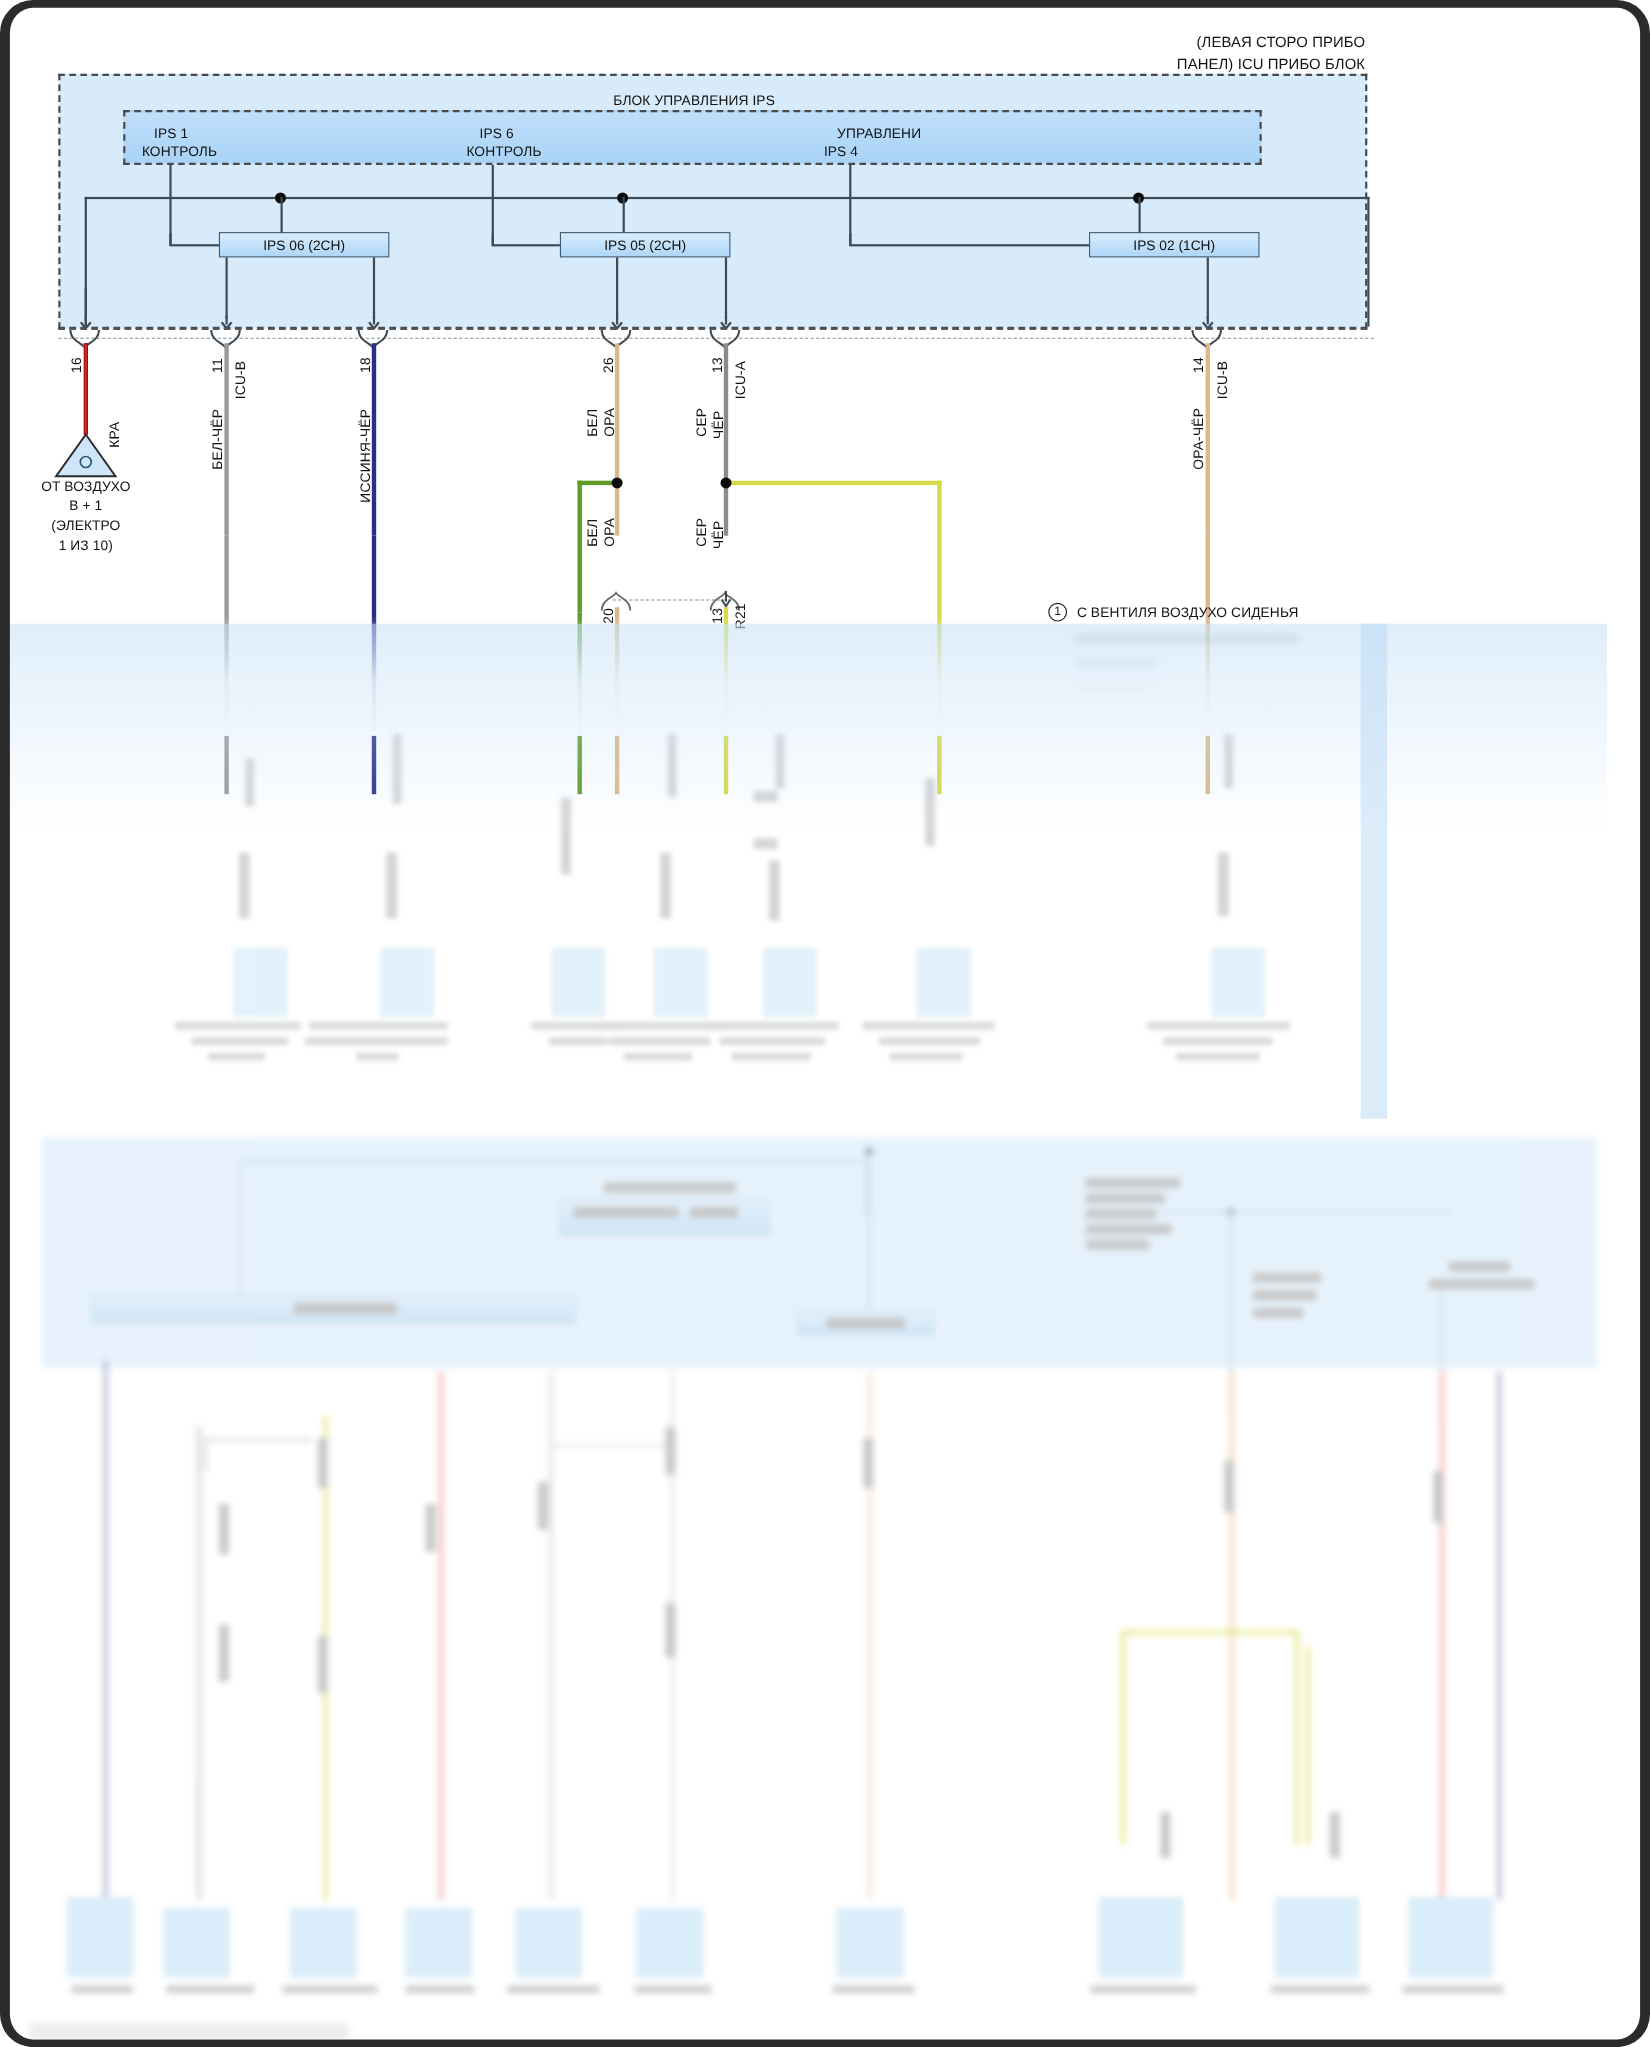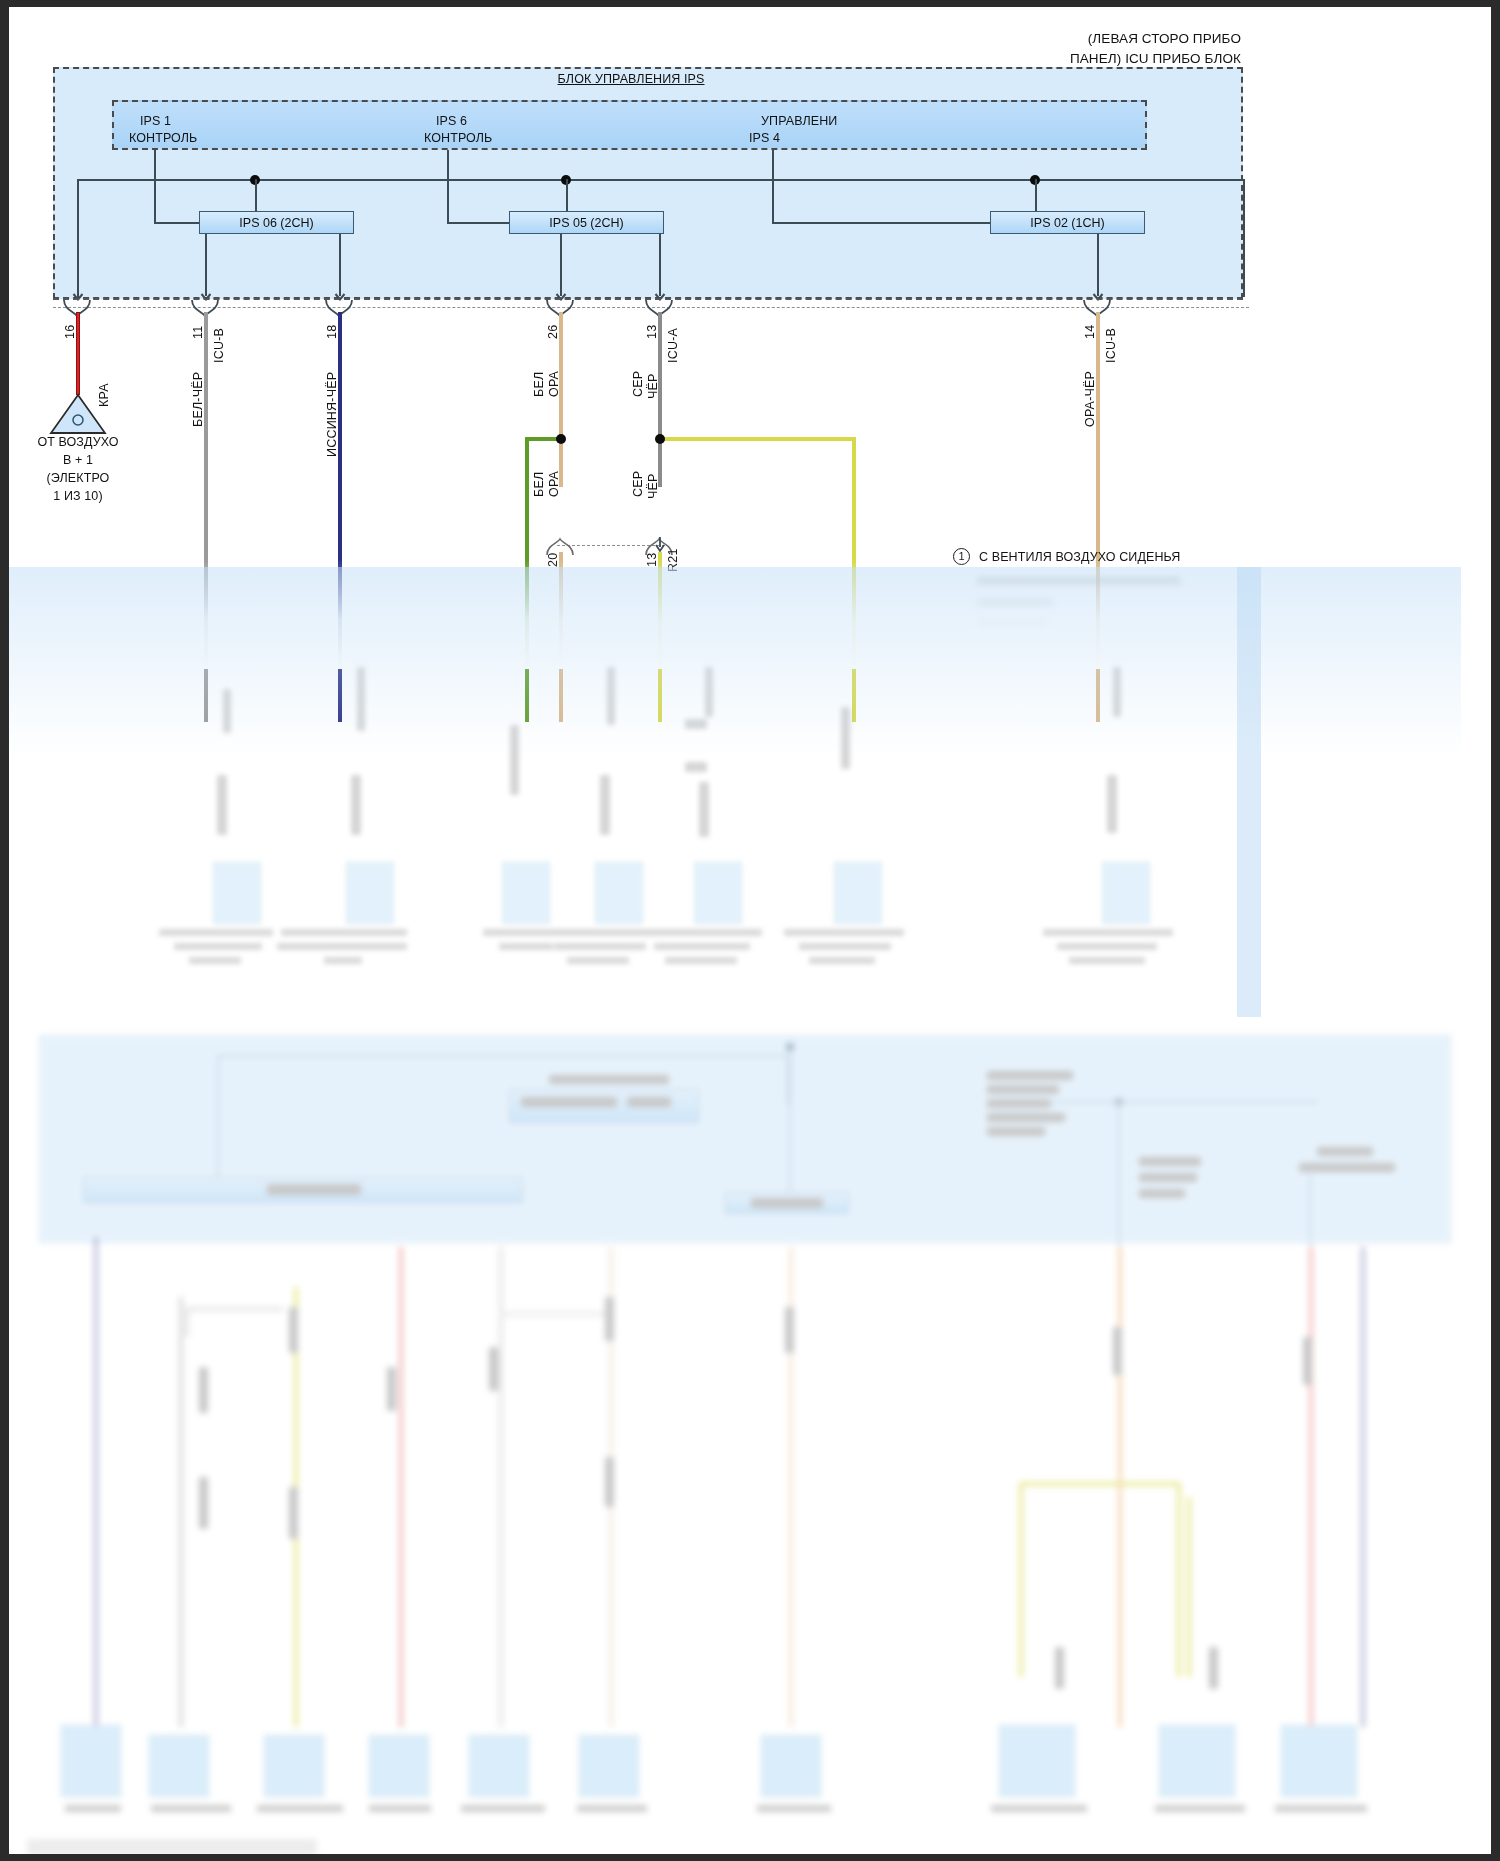--- a/index.html
+++ b/index.html
@@ -10,20 +10,21 @@
     position:relative;
     width:1500px;
     height:1861px;
     background:#ffffff;
     overflow:hidden;
     box-sizing:border-box;
     border-left:9px solid #2b2b2b;
     border-right:9px solid #2b2b2b;
     border-top:7px solid #2b2b2b;
     border-bottom:7px solid #2b2b2b;
+    border-radius:30px;
   }
   #canvas{
     position:absolute;
     left:0;top:0;
     width:1482px;
     height:1847px;
   }
   .abs{position:absolute;}
 
   
@@ -166,21 +167,21 @@
 <body>
 
 <div id="page">
 <div id="canvas">
 
   <div class="t r big" style="left:1232px;top:24px;">(ЛЕВАЯ СТОРО ПРИБО</div>
   <div class="t r big" style="left:1232px;top:44px;">ПАНЕЛ) ICU ПРИБО БЛОК</div>
 
   <div class="dashPanel" style="left:44px;top:60px;width:1190px;height:232px;"></div>
 
-  <div class="t c" style="left:622px;top:65px;text-decoration:underline;">БЛОК УПРАВЛЕНИЯ IPS</div>
+  <div class="t c" style="left:622px;top:77px;">БЛОК УПРАВЛЕНИЯ IPS</div>
 
   <div class="ctrlBar" style="left:103px;top:93px;width:1035px;height:50px;"></div>
 
   <div class="t" style="left:131px;top:107px;">IPS 1</div>
   <div class="t" style="left:120px;top:124px;">КОНТРОЛЬ</div>
 
   <div class="t" style="left:427px;top:107px;">IPS 6</div>
   <div class="t" style="left:415px;top:124px;">КОНТРОЛЬ</div>
 
   <div class="t" style="left:752px;top:107px;">УПРАВЛЕНИ</div>

